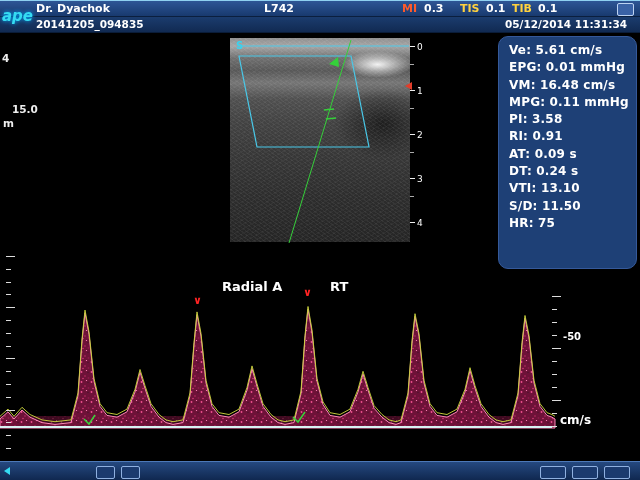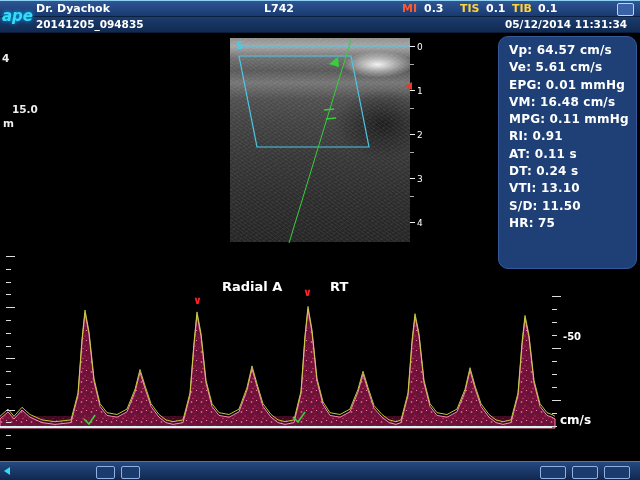--- a/index.html
+++ b/index.html
@@ -126,27 +126,27 @@
       </div>
       <div class="dminor" style="top: 158px;"></div>
       <div class="dtick" style="top: 180px;">
         <span class="ddash"></span>
         <span class="dlab">4</span>
       </div>
     </div>
   <div class="focus-marker"></div>
 
   <div class="meas-panel" id="meas-rows">
-      <div class="m-row">Vp: 64.57 cm/s</div>
       <div class="m-row">Ve: 5.61 cm/s</div>
       <div class="m-row">EPG: 0.01 mmHg</div>
       <div class="m-row">VM: 16.48 cm/s</div>
       <div class="m-row">MPG: 0.11 mmHg</div>
+      <div class="m-row">PI: 3.58</div>
       <div class="m-row">RI: 0.91</div>
-      <div class="m-row">AT: 0.11 s</div>
+      <div class="m-row">AT: 0.09 s</div>
       <div class="m-row">DT: 0.24 s</div>
       <div class="m-row">VTI: 13.10</div>
       <div class="m-row">S/D: 11.50</div>
       <div class="m-row">HR: 75</div>
     </div>
 
   <div class="vessel">Radial A</div>
   <div class="side">RT</div>
 
   <svg class="overlay">

